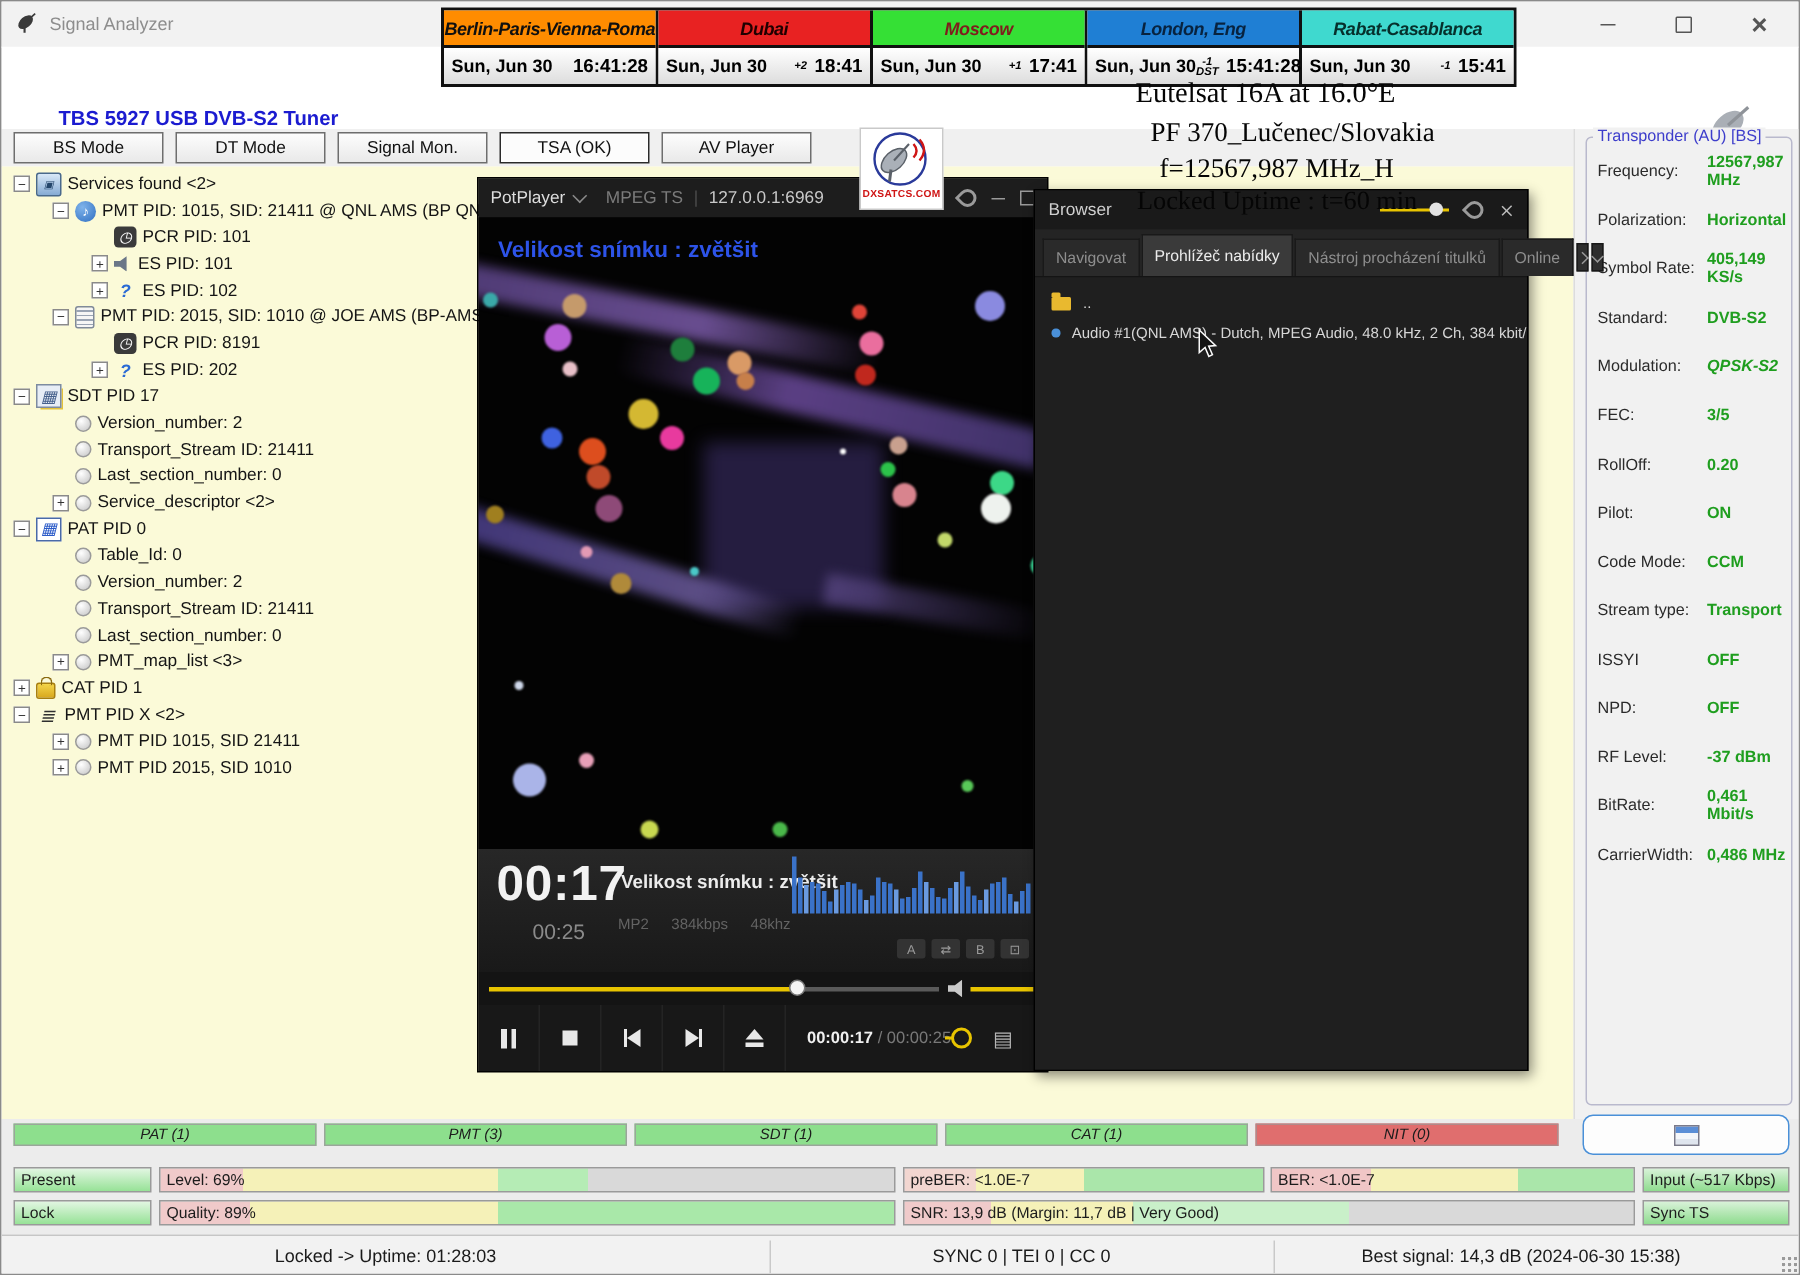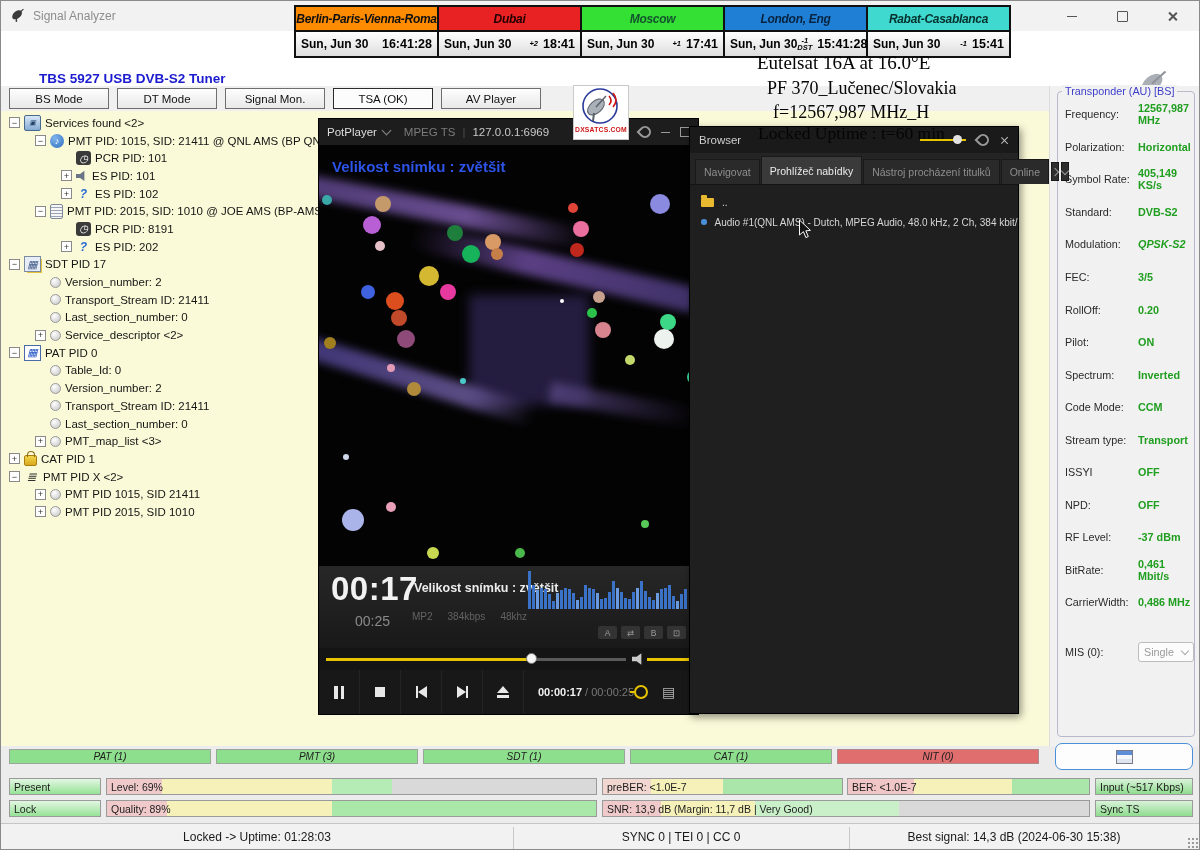--- a/index.html
+++ b/index.html
@@ -202,21 +202,21 @@
       <div class="clock-head" style="background: rgb(232, 34, 34); color: rgb(32, 0, 0);">Dubai</div>
       <div class="clock-time">
         <span>Sun, Jun 30</span>
         <span class="clock-off">
           <i>+2</i>
         </span>
         <span class="clock-hm">18:41</span>
       </div>
     </div>
     <div class="clock-col">
-      <div class="clock-head" style="background: rgb(53, 224, 53); color: #14532d;">Moscow</div>
+      <div class="clock-head" style="background: rgb(53, 224, 53); color: #7f1d1d;">Moscow</div>
       <div class="clock-time">
         <span>Sun, Jun 30</span>
         <span class="clock-off">
           <i>+1</i>
         </span>
         <span class="clock-hm">17:41</span>
       </div>
     </div>
     <div class="clock-col">
       <div class="clock-head" style="background: rgb(31, 127, 212); color: rgb(8, 35, 63);">London, Eng</div>
@@ -640,24 +640,20 @@
       </div>
       <div class="tp-row">
         <span class="tp-label">RollOff:</span>
         <span class="tp-value" style="color: rgb(31, 158, 31);">0.20</span>
       </div>
       <div class="tp-row">
         <span class="tp-label">Pilot:</span>
         <span class="tp-value" style="color: rgb(31, 158, 31);">ON</span>
       </div>
       <div class="tp-row">
-        <span class="tp-label">Spectrum:</span>
-        <span class="tp-value" style="color: rgb(31, 158, 31);">Inverted</span>
-      </div>
-      <div class="tp-row">
         <span class="tp-label">Code Mode:</span>
         <span class="tp-value" style="color: rgb(31, 158, 31);">CCM</span>
       </div>
       <div class="tp-row">
         <span class="tp-label">Stream type:</span>
         <span class="tp-value" style="color: rgb(31, 158, 31);">Transport</span>
       </div>
       <div class="tp-row">
         <span class="tp-label">ISSYI</span>
         <span class="tp-value" style="color: rgb(31, 158, 31);">OFF</span>
@@ -670,27 +666,20 @@
         <span class="tp-label">RF Level:</span>
         <span class="tp-value" style="color: rgb(31, 158, 31);">-37 dBm</span>
       </div>
       <div class="tp-row">
         <span class="tp-label">BitRate:</span>
         <span class="tp-value" style="color: rgb(31, 158, 31);">0,461 Mbit/s</span>
       </div>
       <div class="tp-row">
         <span class="tp-label">CarrierWidth:</span>
         <span class="tp-value" style="color: rgb(31, 158, 31);">0,486 MHz</span>
-      </div>
-      <div class="tp-row mis-row">
-        <span class="tp-label">MIS (0):</span>
-        <span class="tp-select">
-          <span>Single</span>
-          <i class="chev-d2"></i>
-        </span>
       </div>
     </div>
   </fieldset>
 <span class="tp-legend">Transponder (AU) [BS]</span>
 
 <div class="bottom-strip"></div>
 <div class="tsbars" id="tsbars">
     <div class="tsbar">
       <span>PAT (1)</span>
     </div>

